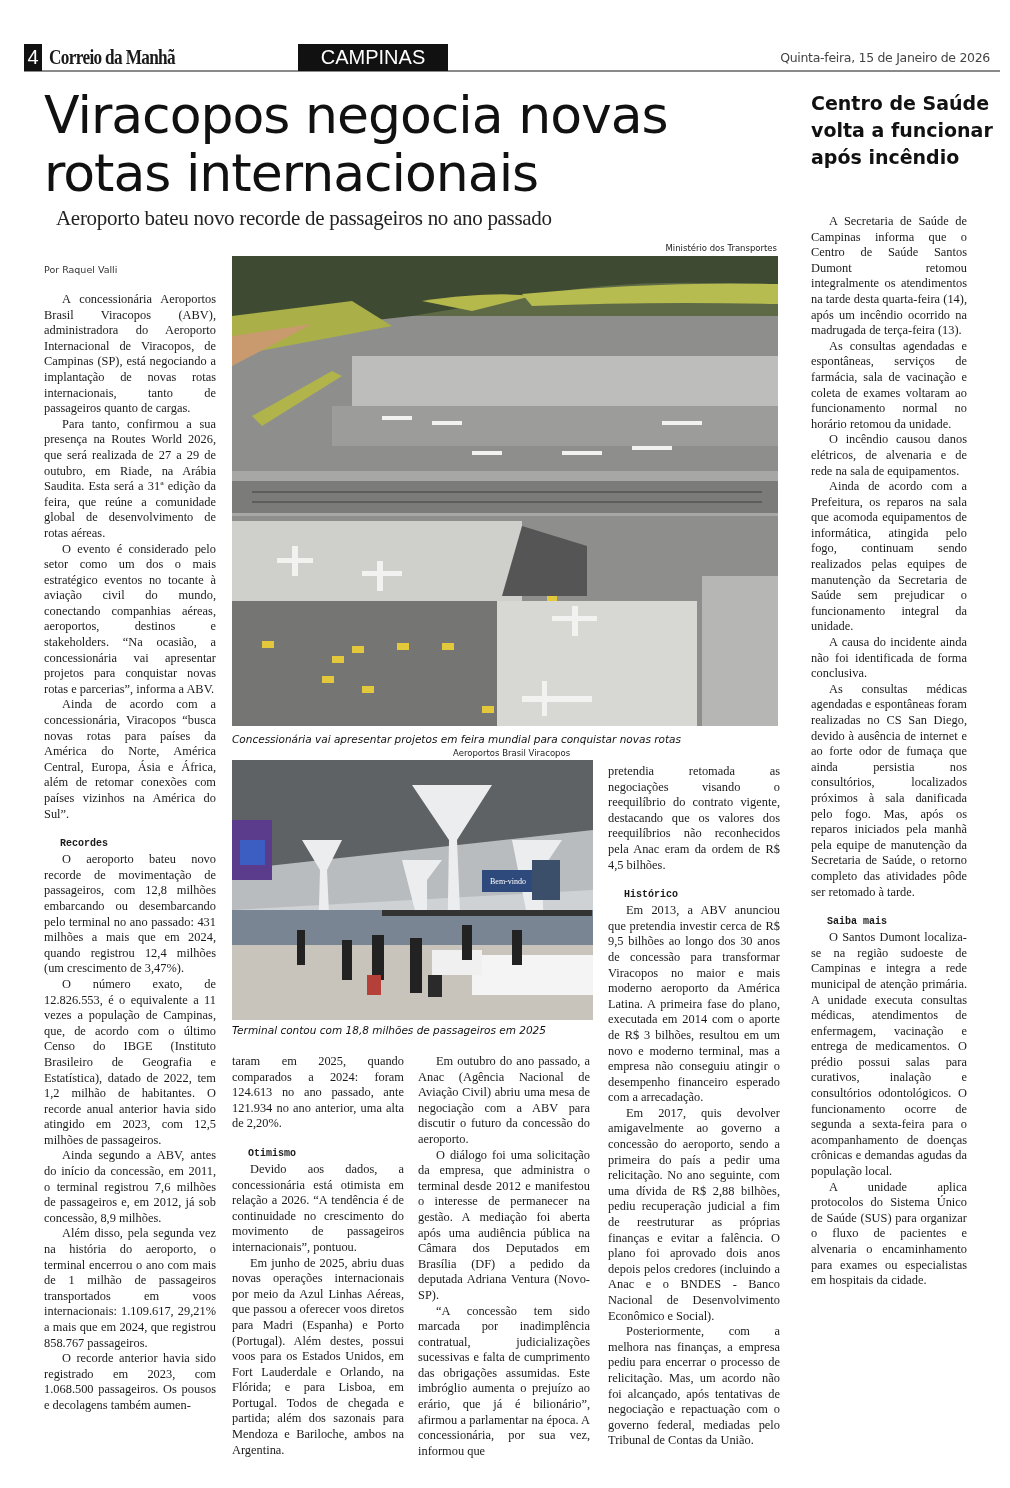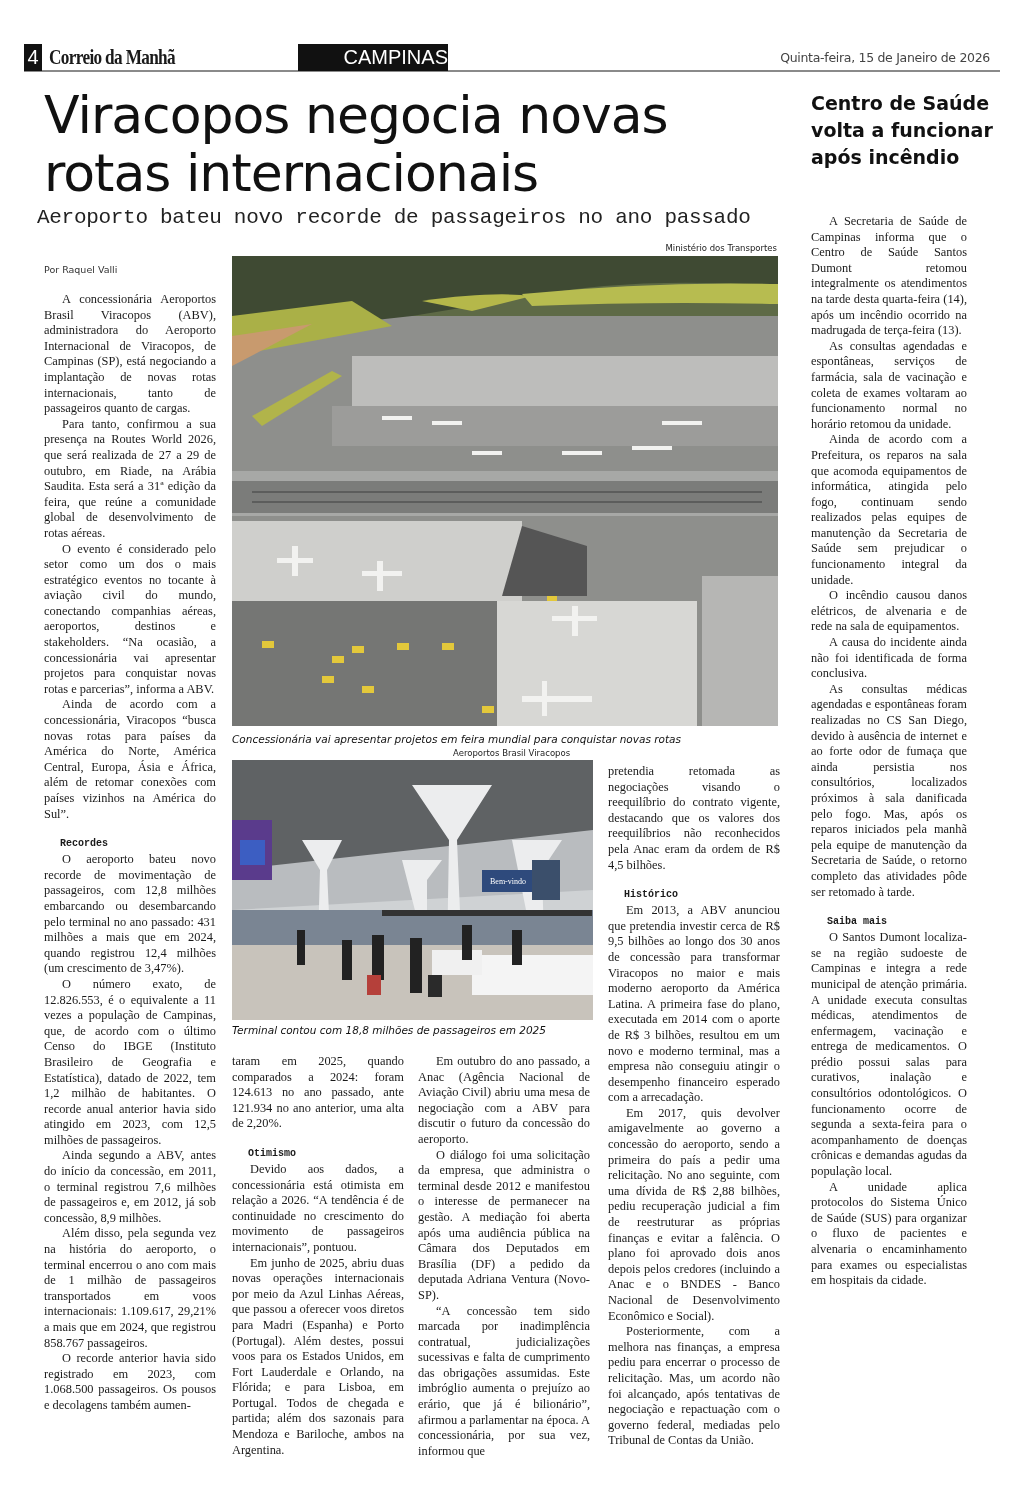--- a/index.html
+++ b/index.html
@@ -3,26 +3,26 @@
 <meta charset="utf-8">
 <style>
   * { box-sizing: border-box; margin: 0; padding: 0; }
   html, body { width: 1010px; height: 1488px; background: #ffffff; overflow: hidden; }
   body { position: relative; color: #1a1a1a; font-family: "Liberation Serif", serif; }
 
   
   .masthead { position: absolute; left: 24px; top: 44px; width: 976px; height: 28px; border-bottom: 2px solid #8a8a8a; }
   .page-num { position: absolute; left: 0; top: 0; width: 18px; height: 27px; background: #111; color: #fff; font-family: "Liberation Sans", sans-serif; font-size: 20px; text-align: center; line-height: 27px; }
   .paper-name { position: absolute; left: 25px; top: 0; font-family: "Liberation Serif", serif; font-weight: bold; font-size: 21px; line-height: 27px; letter-spacing: -0.8px; transform: scaleX(0.82); transform-origin: left center; }
-  .section-tag { position: absolute; left: 274px; top: 0; height: 27px; width: 150px; background: #111; color: #fff; font-family: "Liberation Sans", sans-serif; font-size: 20px; line-height: 27px; text-align: right; }
+  .section-tag { position: absolute; left: 274px; top: 0; height: 27px; width: 150px; background: #111; color: #fff; font-family: "Liberation Sans", sans-serif; font-size: 20px; line-height: 27px; text-align: center; }
   .issue-date { position: absolute; right: 10px; top: 6px; font-family: "DejaVu Sans", sans-serif; font-size: 12.5px; color: #444; letter-spacing: -0.3px; }
 
   
   .headline { position: absolute; left: 44px; top: 86px; width: 740px; font-family: "DejaVu Sans", sans-serif; font-size: 52px; line-height: 58px; font-weight: 500; letter-spacing: -1px; color: #111; }
-  .subhead { position: absolute; left: 37px; top: 206px; font-family: Liberation Mono, monospace; font-size: 21px; font-weight: 300; color: #222; letter-spacing: -0.3px; }
+  .subhead { position: absolute; left: 56px; top: 206px; font-family: Liberation Serif, serif; font-size: 21px; font-weight: 300; color: #222; letter-spacing: -0.3px; }
   .byline { position: absolute; left: 44px; top: 264px; font-family: "DejaVu Sans", sans-serif; font-size: 9.5px; color: #333; }
 
   
   .credit { position: absolute; font-family: "DejaVu Sans", sans-serif; font-size: 8.5px; color: #222; }
   .caption { position: absolute; font-family: "DejaVu Sans", sans-serif; font-style: italic; font-size: 10.5px; color: #111; white-space: nowrap; }
 
   
   .photo { position: absolute; overflow: hidden; }
   .photo svg { display: block; width: 100%; height: 100%; }
 
@@ -170,20 +170,20 @@
   <h3>Histórico</h3>
   <p>Em 2013, a ABV anunciou que pretendia investir cerca de R$ 9,5 bilhões ao longo dos 30 anos de concessão para transformar Viracopos no maior e mais moderno aeroporto da América Latina. A primeira fase do plano, executada em 2014 com o aporte de R$ 3 bilhões, resultou em um novo e moderno terminal, mas a empresa não conseguiu atingir o desempenho financeiro esperado com a arrecadação.</p>
   <p>Em 2017, quis devolver amigavelmente ao governo a concessão do aeroporto, sendo a primeira do país a pedir uma relicitação. No ano seguinte, com uma dívida de R$ 2,88 bilhões, pediu recuperação judicial a fim de reestruturar as próprias finanças e evitar a falência. O plano foi aprovado dois anos depois pelos credores (incluindo a Anac e o BNDES - Banco Nacional de Desenvolvimento Econômico e Social).</p>
   <p>Posteriormente, com a melhora nas finanças, a empresa pediu para encerrar o processo de relicitação. Mas, um acordo não foi alcançado, após tentativas de negociação e repactuação com o governo federal, mediadas pelo Tribunal de Contas da União.</p>
 </div>
 
 <h2 class="side-title">Centro de Saúde volta a funcionar após incêndio</h2>
 <div class="col" style="left:811px; top:214px; width:156px;">
   <p>A Secretaria de Saúde de Campinas informa que o Centro de Saúde Santos Dumont retomou integralmente os atendimentos na tarde desta quarta-feira (14), após um incêndio ocorrido na madrugada de terça-feira (13).</p>
   <p>As consultas agendadas e espontâneas, serviços de farmácia, sala de vacinação e coleta de exames voltaram ao funcionamento normal no horário retomou da unidade.</p>
+  <p>O incêndio causou danos elétricos, de alvenaria e de rede na sala de equipamentos.</p>
   <p>Ainda de acordo com a Prefeitura, os reparos na sala que acomoda equipamentos de informática, atingida pelo fogo, continuam sendo realizados pelas equipes de manutenção da Secretaria de Saúde sem prejudicar o funcionamento integral da unidade.</p>
-  <p>O incêndio causou danos elétricos, de alvenaria e de rede na sala de equipamentos.</p>
   <p>A causa do incidente ainda não foi identificada de forma conclusiva.</p>
   <p>As consultas médicas agendadas e espontâneas foram realizadas no CS San Diego, devido à ausência de internet e ao forte odor de fumaça que ainda persistia nos consultórios, localizados próximos à sala danificada pelo fogo. Mas, após os reparos iniciados pela manhã pela equipe de manutenção da Secretaria de Saúde, o retorno completo das atividades pôde ser retomado à tarde.</p>
   <h3>Saiba mais</h3>
   <p>O Santos Dumont localiza-se na região sudoeste de Campinas e integra a rede municipal de atenção primária. A unidade executa consultas médicas, atendimentos de enfermagem, vacinação e entrega de medicamentos. O prédio possui salas para curativos, inalação e consultórios odontológicos. O funcionamento ocorre de segunda a sexta-feira para o acompanhamento de doenças crônicas e demandas agudas da população local.</p>
   <p>A unidade aplica protocolos do Sistema Único de Saúde (SUS) para organizar o fluxo de pacientes e alvenaria o encaminhamento para exames ou especialistas em hospitais da cidade.</p>
 </div>
 
 </body></html>

